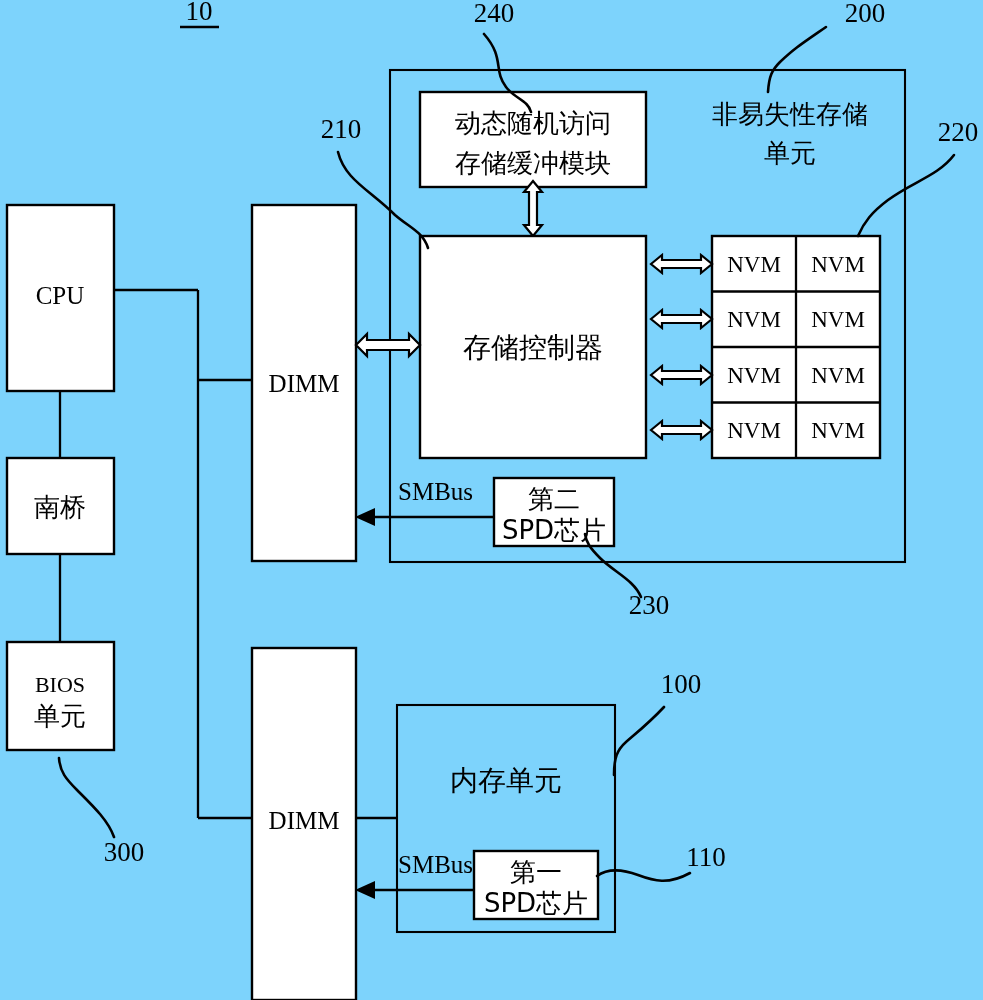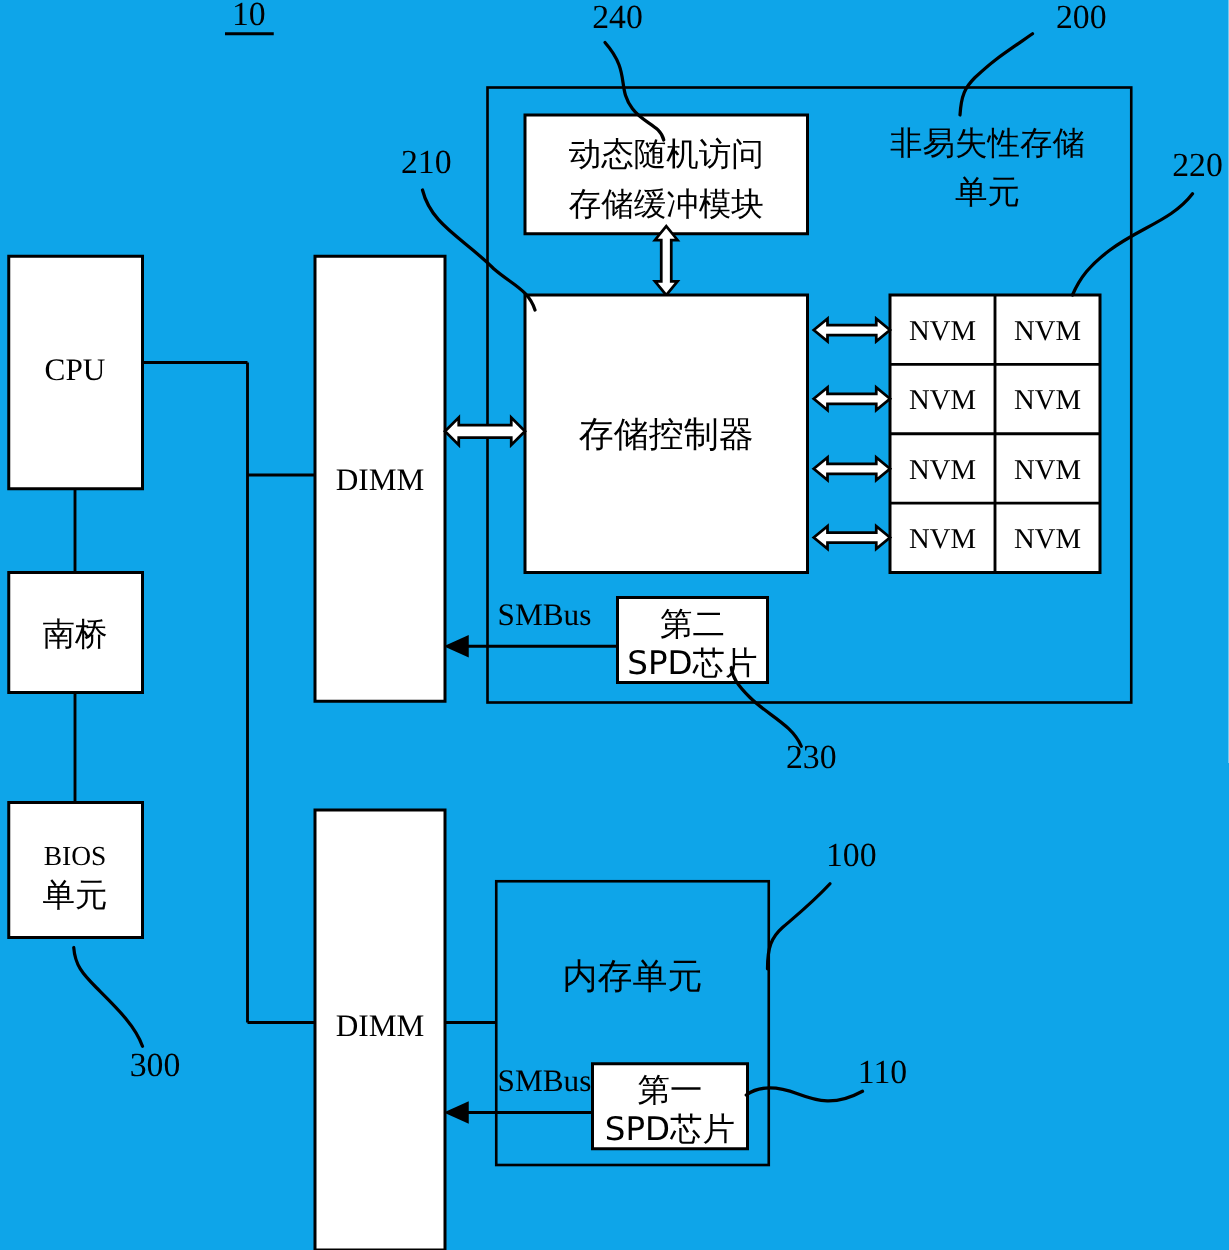--- a/index.html
+++ b/index.html
@@ -4,21 +4,21 @@
 <style>
   html, body {
     margin: 0;
     padding: 0;
     background: #ffffff;
   }
   #canvas {
     position: relative;
     width: 983px;
     height: 1000px;
-    background: #0ea5e9;
+    background: #7dd3fc;
     font-family: "Liberation Serif", "DejaVu Serif", serif;
     overflow: hidden;
     text-decoration: underline;
   }
   svg#diagram {
     position: absolute;
     left: 0;
     top: 0;
     width: 983px;
     height: 1000px;

